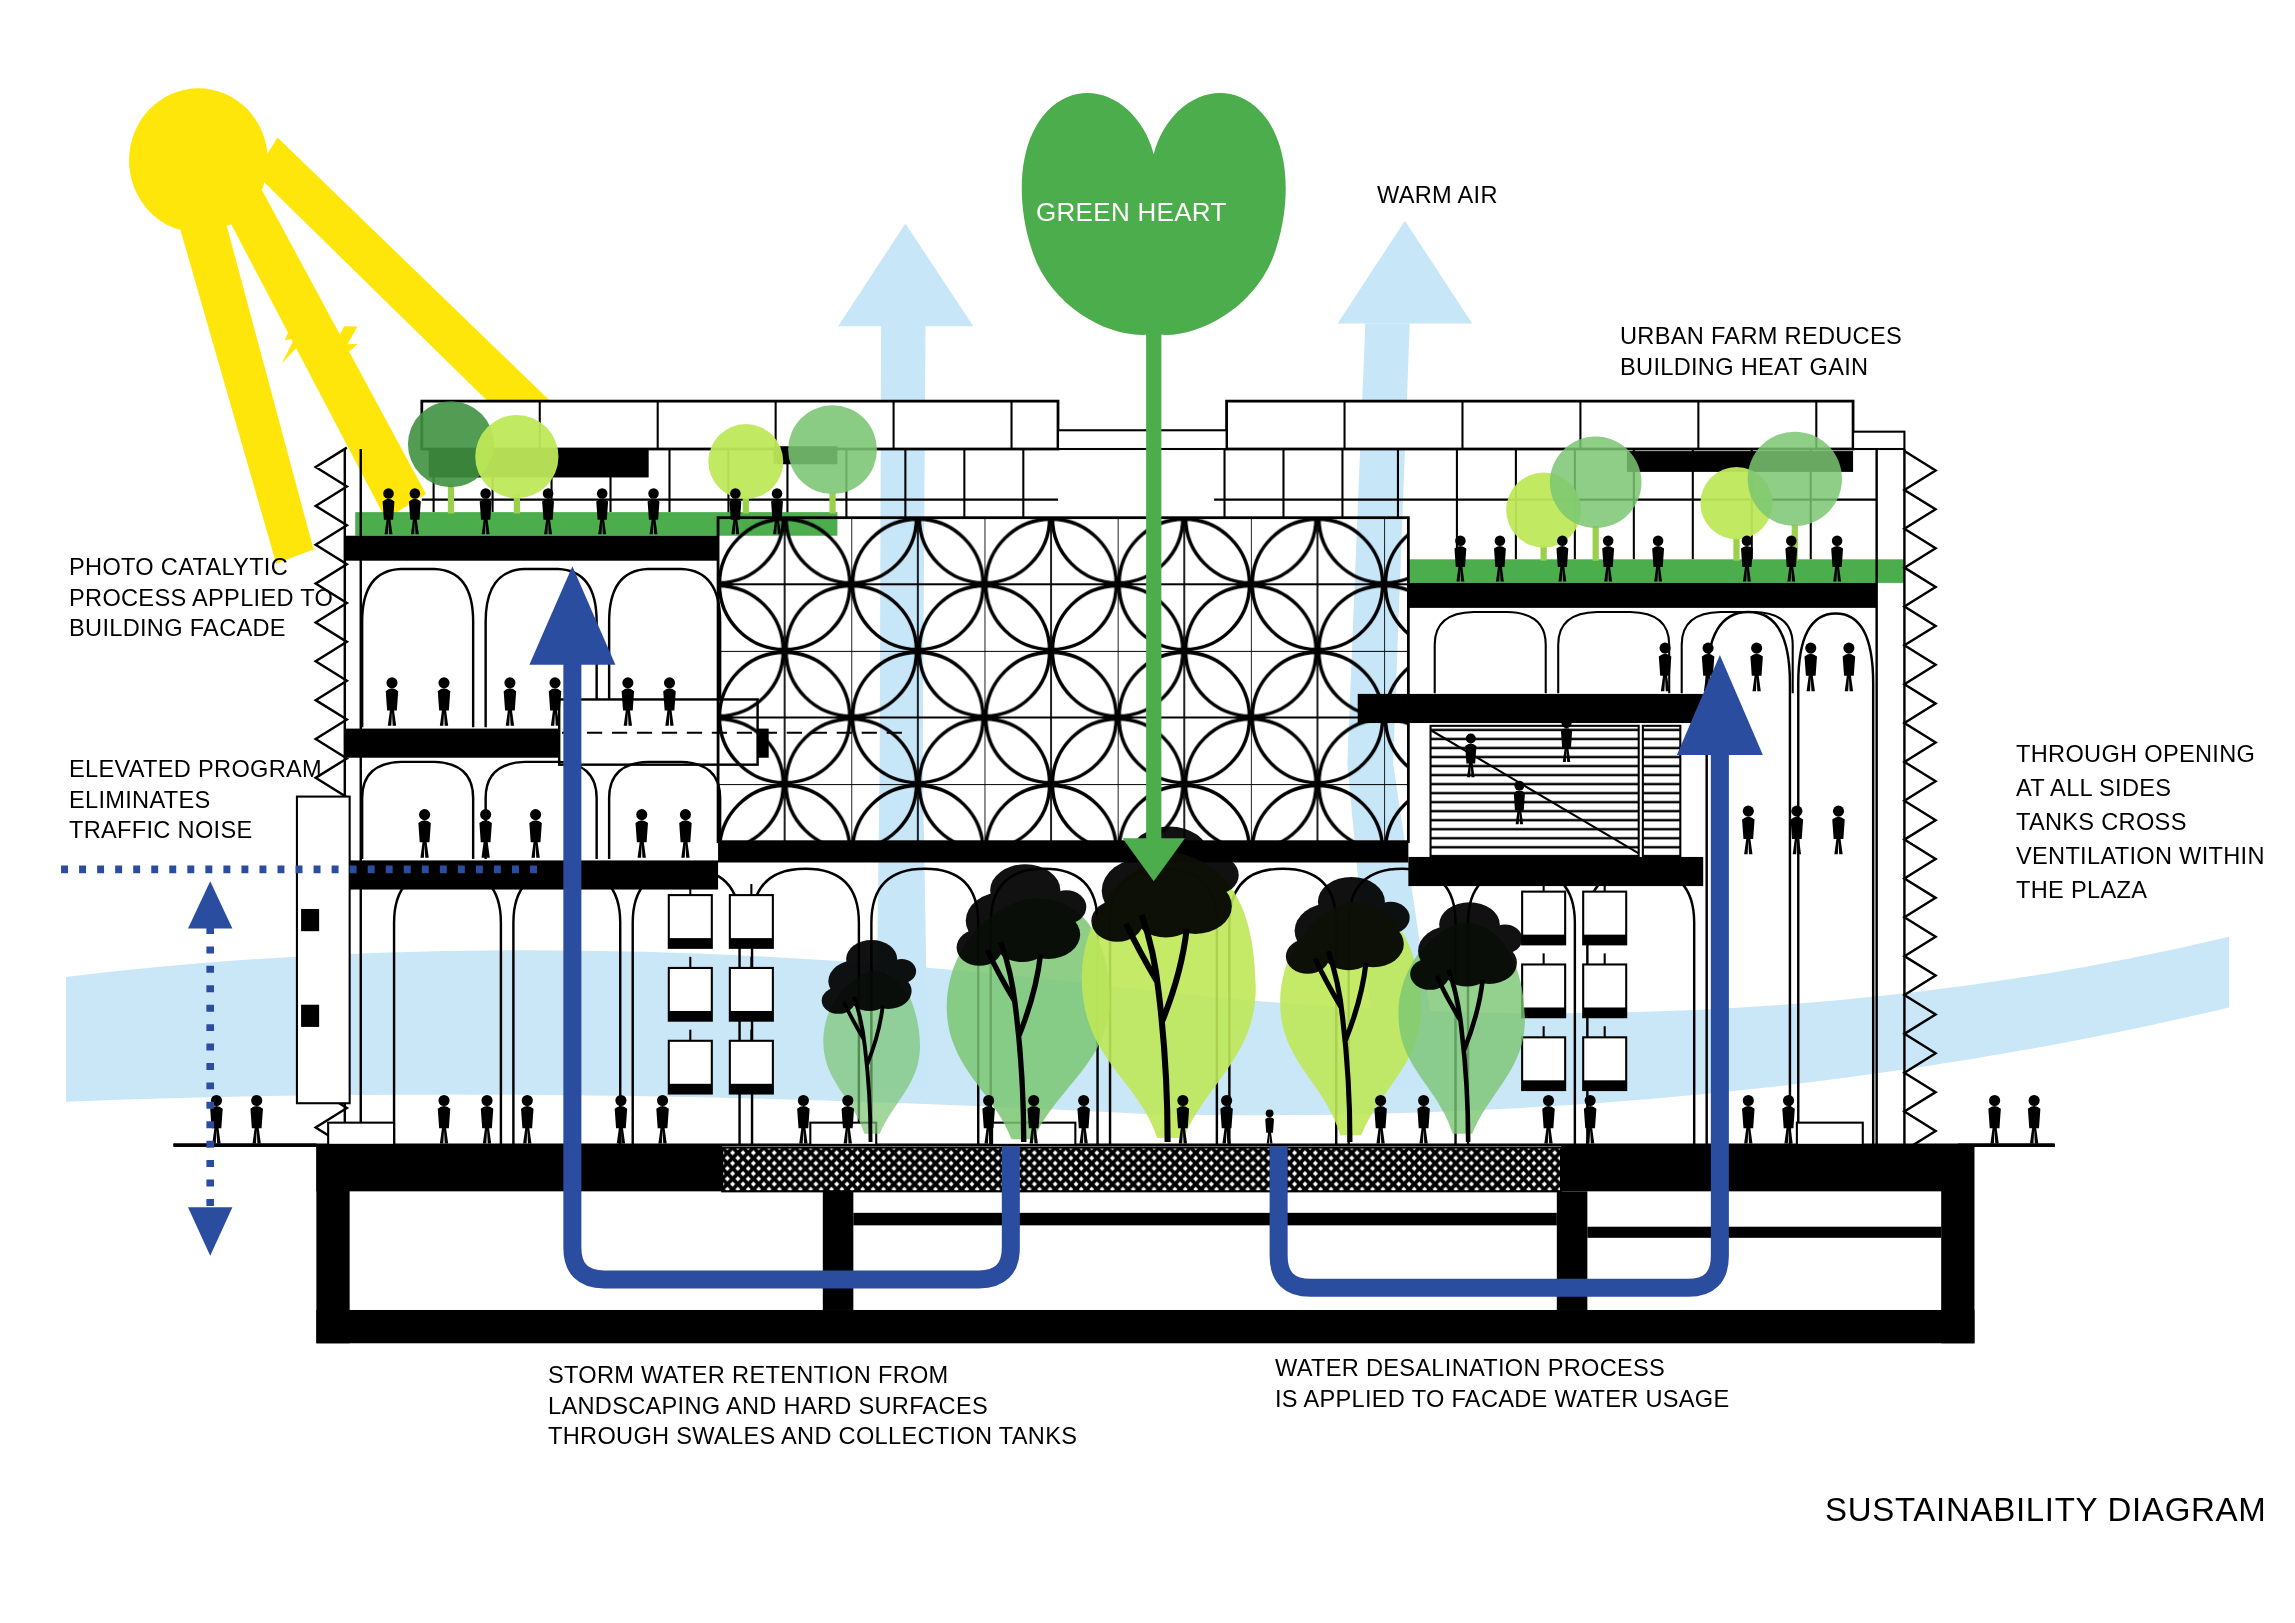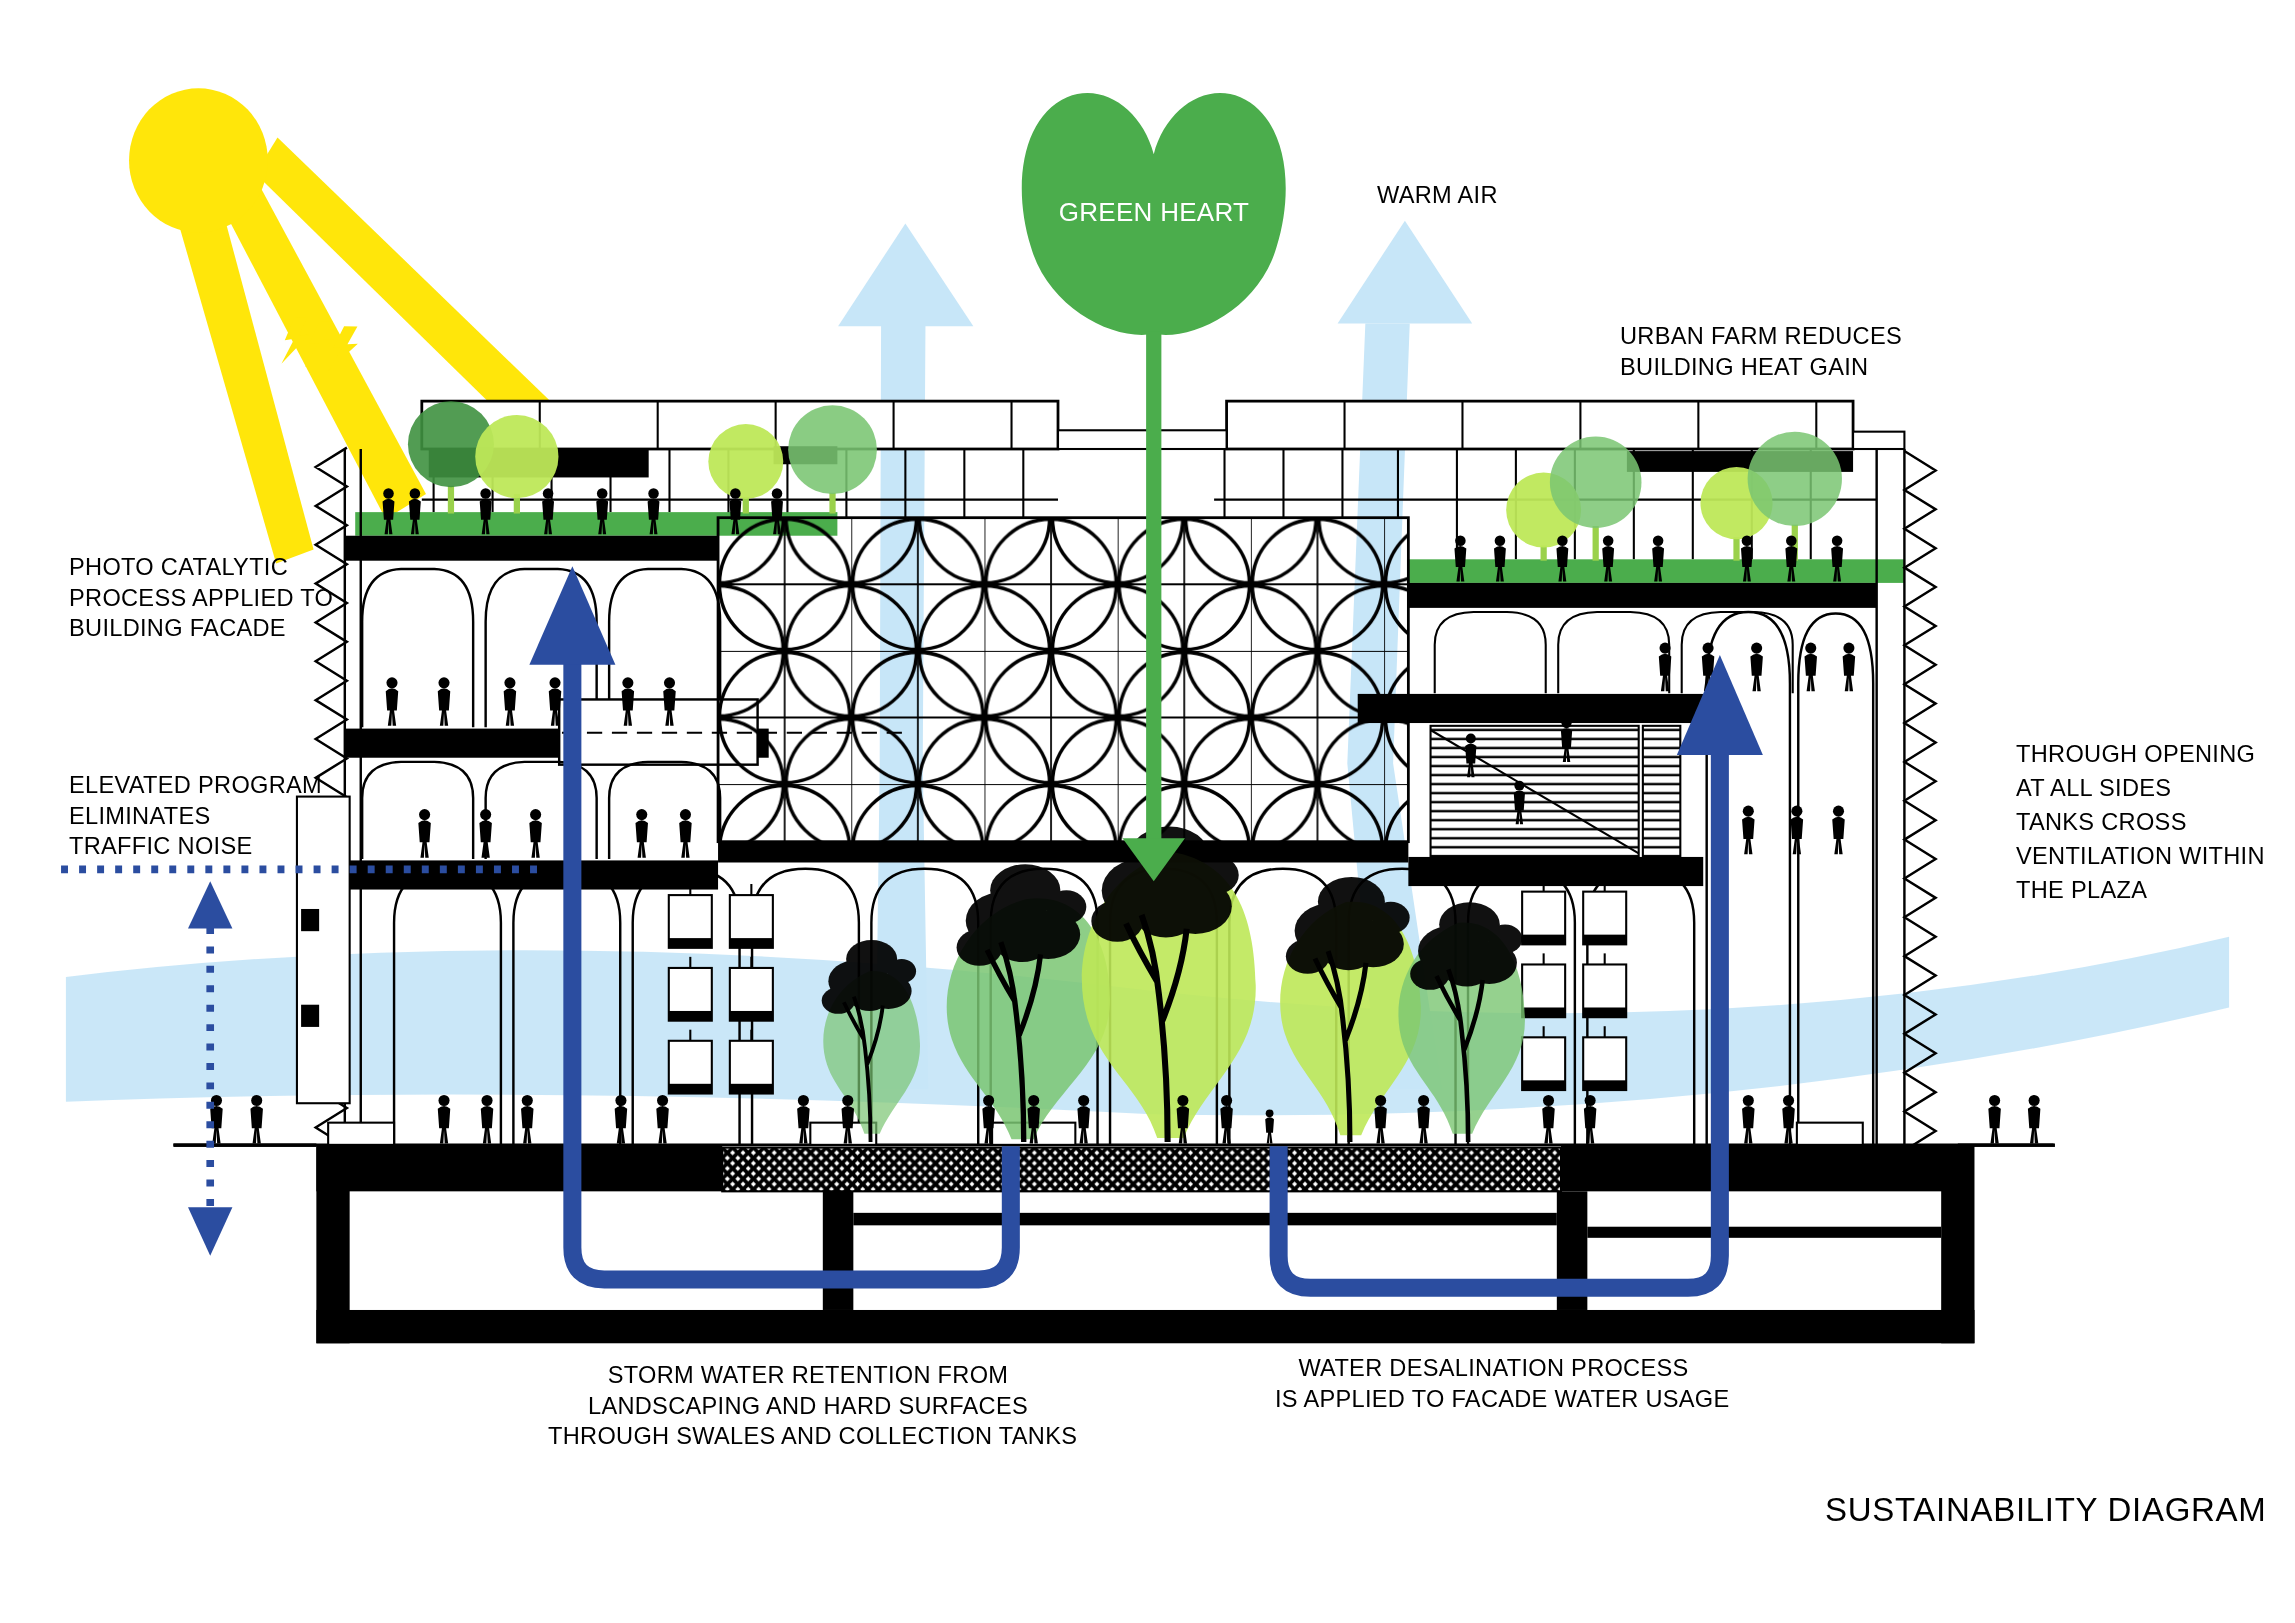--- a/index.html
+++ b/index.html
@@ -1,21 +1,21 @@
 <!DOCTYPE html>
 <html style="font-size:11px"><head>
 <meta charset="utf-8">
 <style>
   html,body{margin:0;padding:0;background:#fff;}
   #stage{position:relative;width:2295px;height:1623px;overflow:hidden;background:#fff;
          font-family:"Liberation Sans",sans-serif;}
   #stage svg{position:absolute;left:0;top:0;}
   .label{position:absolute;color:#000;font-weight:400;letter-spacing:0.3px;
          font-size:23.6px;line-height:30.5px;white-space:nowrap;}
-  .label.center{text-align:center;}
+  .label.center{text-align:left;}
   .label.white{color:#fff;}
   .title{position:absolute;color:#000;font-size:33px;letter-spacing:0.7px;white-space:nowrap;}
 </style>
 </head>
 <body>
 
 <div id="stage">
 
 <svg width="2295" height="1623" viewBox="0 0 3308 2339">
 <defs>
@@ -398,21 +398,21 @@
 <div class="label" style="left:1377px;top:180px;">
   <div>WARM AIR</div>
 </div>
 
 <div class="label" style="left:69px;top:552px;">
   <div>PHOTO CATALYTIC</div>
   <div>PROCESS APPLIED TO</div>
   <div>BUILDING FACADE</div>
 </div>
 
-<div class="label" style="left:69px;top:754px;margin-top:16px;">
+<div class="label" style="left:69px;top:754px;">
   <div>ELEVATED PROGRAM</div>
   <div>ELIMINATES</div>
   <div>TRAFFIC NOISE</div>
 </div>
 
 <div class="label" style="left:2016px;top:737px;line-height:34px;">
   <div>THROUGH OPENING</div>
   <div>AT ALL SIDES</div>
   <div>TANKS CROSS</div>
   <div>VENTILATION WITHIN</div>

